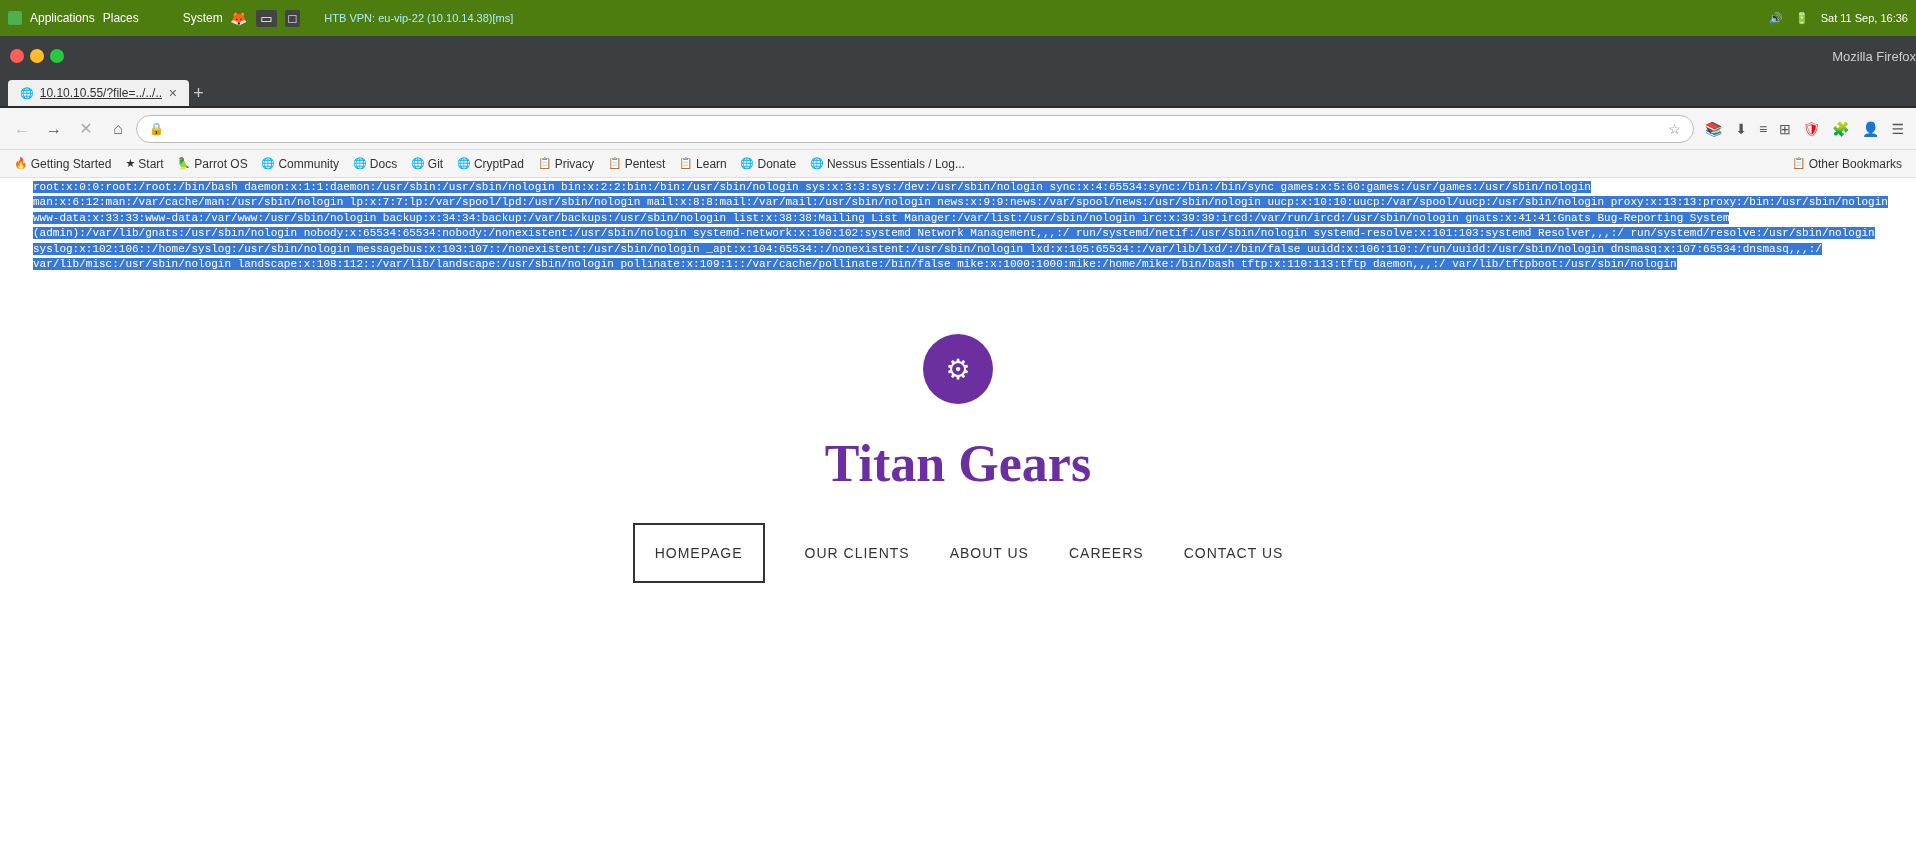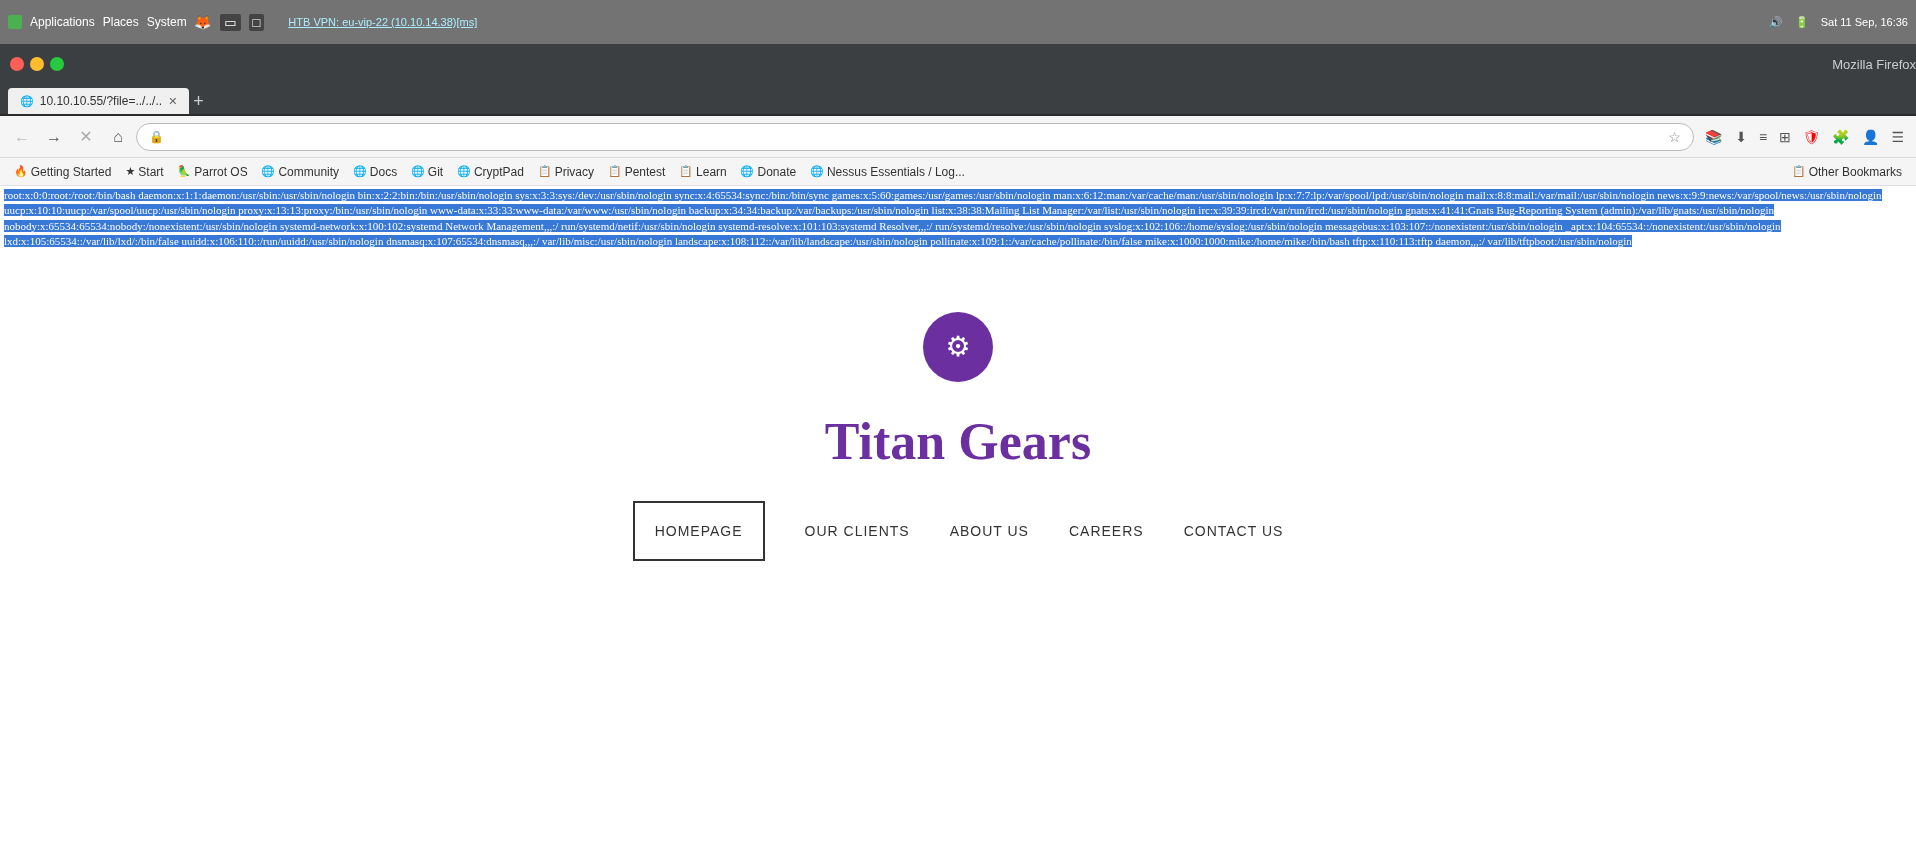--- a/index.html
+++ b/index.html
@@ -1,32 +1,32 @@
 <!DOCTYPE html>
 <html><head>
   <meta charset="utf-8">
   <style>
     * { margin: 0; padding: 0; box-sizing: border-box; }
     body { font-family: sans-serif; background: #fff; width: 1916px; min-height: 855px; overflow-x: hidden; }
 
     
     .os-bar {
-      background: #737373;
+      background: #4d7c0f;
       color: #fff;
-      height: 44px;
+      height: 36px;
       display: flex;
       align-items: center;
       padding: 0 8px;
       font-size: 12px;
       gap: 8px;
     }
     .os-bar-left { display: flex; align-items: center; gap: 8px; flex: 1; }
     .os-bar-right { display: flex; align-items: center; gap: 12px; font-size: 11px; }
     .os-icon { width: 14px; height: 14px; background: #4caf50; border-radius: 2px; display: inline-block; }
-    .vpn-text { color: #aef; font-size: 11px; text-decoration: underline; }
+    .vpn-text { color: #aef; font-size: 11px; }
 
     
     .window-chrome {
       background: #3c3f41;
       height: 40px;
       display: flex;
       align-items: center;
       justify-content: flex-end;
       position: relative;
     }
@@ -130,27 +130,28 @@
       cursor: pointer;
       color: #333;
       white-space: nowrap;
     }
     .bm-icon { font-size: 11px; }
     .bm-other { margin-left: auto; }
 
     
     .file-content-area {
       background: #fff;
-      padding: 2px 4px;
-      font-family: Liberation Serif, serif;
+      padding: 2px 17px;
+      font-family: Liberation Mono, monospace;
       font-size: 11px;
       line-height: 1.4;
       color: #000;
       overflow: hidden;
       max-height: 100px;
+      margin-left: 16px;
     }
     .file-content-area .selected-text {
       background: #3878d7;
       color: #fff;
     }
 
     
     .webpage-area {
       background: #fff;
       display: flex;
@@ -203,21 +204,21 @@
     }
   </style>
 </head>
 <body>
 
 <div class="os-bar">
   <div class="os-bar-left">
     <span class="os-icon"></span>
     <span style="cursor:pointer;">Applications</span>
     <span style="cursor:pointer;">Places</span>
-    <span style="cursor:pointer;">System</span>
+    <span style="cursor:pointer;margin-left:36px;">System</span>
 
     <span style="font-size:14px;">🦊</span>
 
     <span style="font-size:13px; background:#444; padding:1px 4px; border-radius:2px;">▭</span>
     <span style="font-size:13px; background:#444; padding:1px 4px; border-radius:2px;">□</span>
     <span style="margin-left:16px;" class="vpn-text">HTB VPN: eu-vip-22 (10.10.14.38)[ms]</span>
   </div>
   <div class="os-bar-right">
     <span>🔊</span>
     <span>🔋</span>
@@ -230,21 +231,21 @@
     <button class="wc-btn wc-close"></button>
     <button class="wc-btn wc-min"></button>
     <button class="wc-btn wc-max"></button>
   </div>
   <span class="window-title">Mozilla Firefox</span>
 </div>
 
 <div class="tab-bar">
   <div class="tab">
     <span style="font-size:11px;">🌐</span>
-    <span style="font-size:12px; flex:1; overflow:hidden; text-overflow:ellipsis; white-space:nowrap;">10.10.10.55/?file=../../..</span>
+    <span style="font-size:12px; flex:1; overflow:hidden; text-overflow:ellipsis; white-space:nowrap;text-decoration:underline;">10.10.10.55/?file=../../..</span>
     <span class="tab-close">✕</span>
   </div>
   <span class="tab-new">+</span>
 </div>
 
 <div class="nav-bar">
   <button class="nav-btn disabled" title="Back">←</button>
   <button class="nav-btn" title="Forward">→</button>
   <button class="nav-btn loading" title="Reload">✕</button>
   <button class="nav-btn" title="Home">⌂</button>

